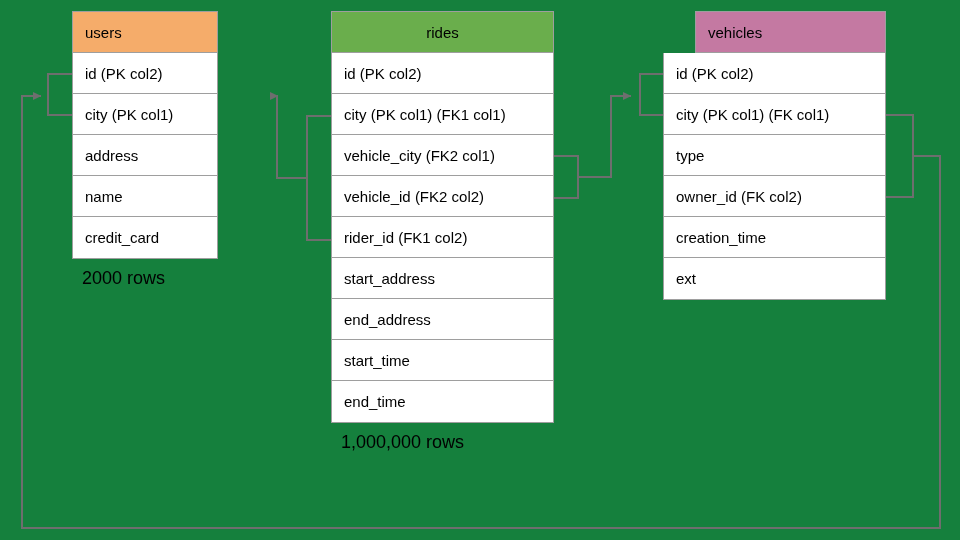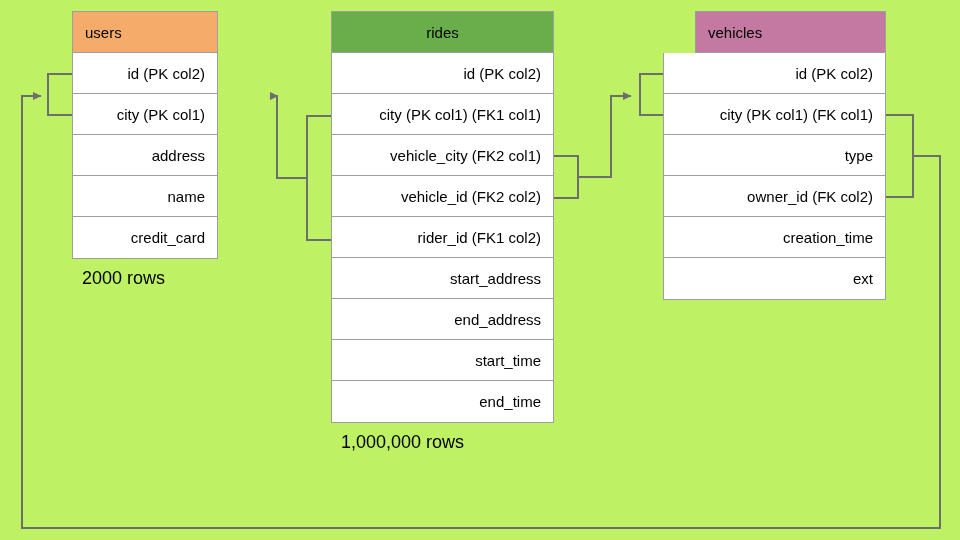--- a/index.html
+++ b/index.html
@@ -10,21 +10,21 @@
     background: #ffffff;
   }
   body {
     font-family: "Liberation Sans", sans-serif;
     color: #000000;
   }
   #canvas {
     position: relative;
     width: 960px;
     height: 540px;
-    background: #bef264;
+    background: #15803d;
     overflow: hidden;
   }
 
   
   #connectors {
     position: absolute;
     left: 0;
     top: 0;
     width: 960px;
     height: 540px;
@@ -53,21 +53,20 @@
   }
   .entity-row {
     height: 41px;
     line-height: 41px;
     padding: 0 12px;
     font-size: 15px;
     color: #000;
     border-bottom: 1px solid #9e9e9e;
     white-space: nowrap;
     overflow: hidden;
-    text-align: right;
   }
   .entity-row:last-child {
     border-bottom: none;
   }
   .entity-caption {
     margin-top: 9px;
     padding-left: 10px;
     font-size: 18px;
     color: #000;
     white-space: nowrap;

